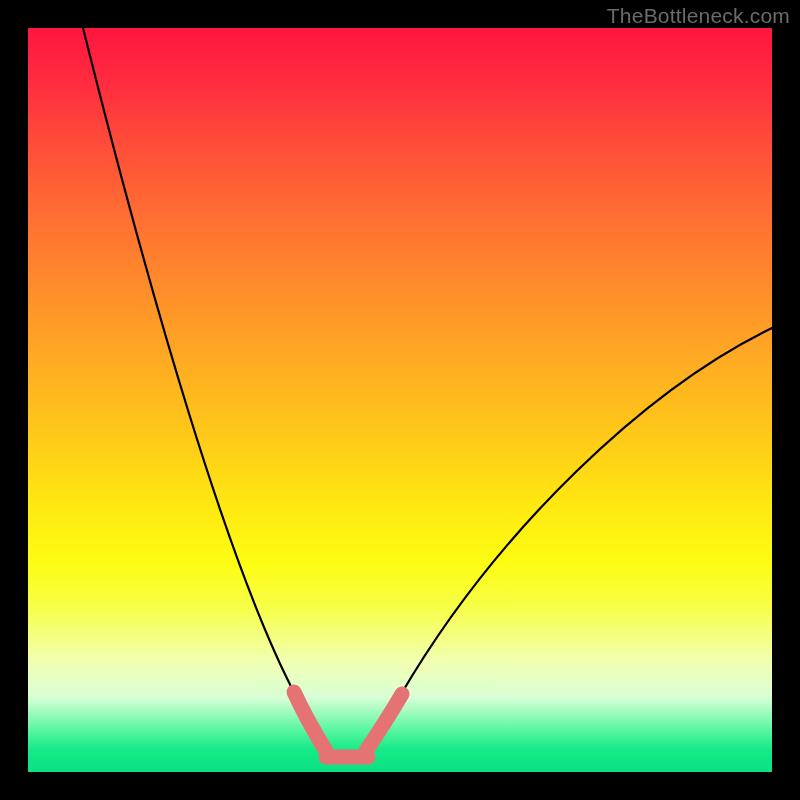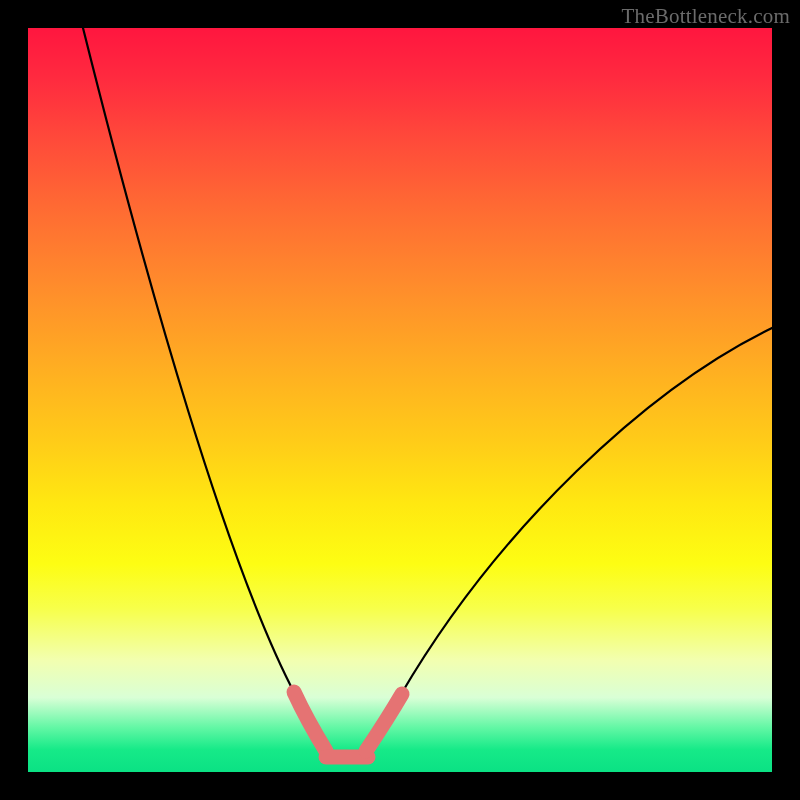--- a/index.html
+++ b/index.html
@@ -11,21 +11,20 @@
     overflow: hidden;
     font-family: Arial, Helvetica, sans-serif;
   }
   .frame {
     position: absolute;
     left: 0;
     top: 0;
     width: 800px;
     height: 800px;
     background: #000000;
-    font-family: Liberation Serif, serif;
   }
   .plot {
     position: absolute;
     left: 28px;
     top: 28px;
     width: 744px;
     height: 744px;
     
     background: linear-gradient(
       to bottom,

